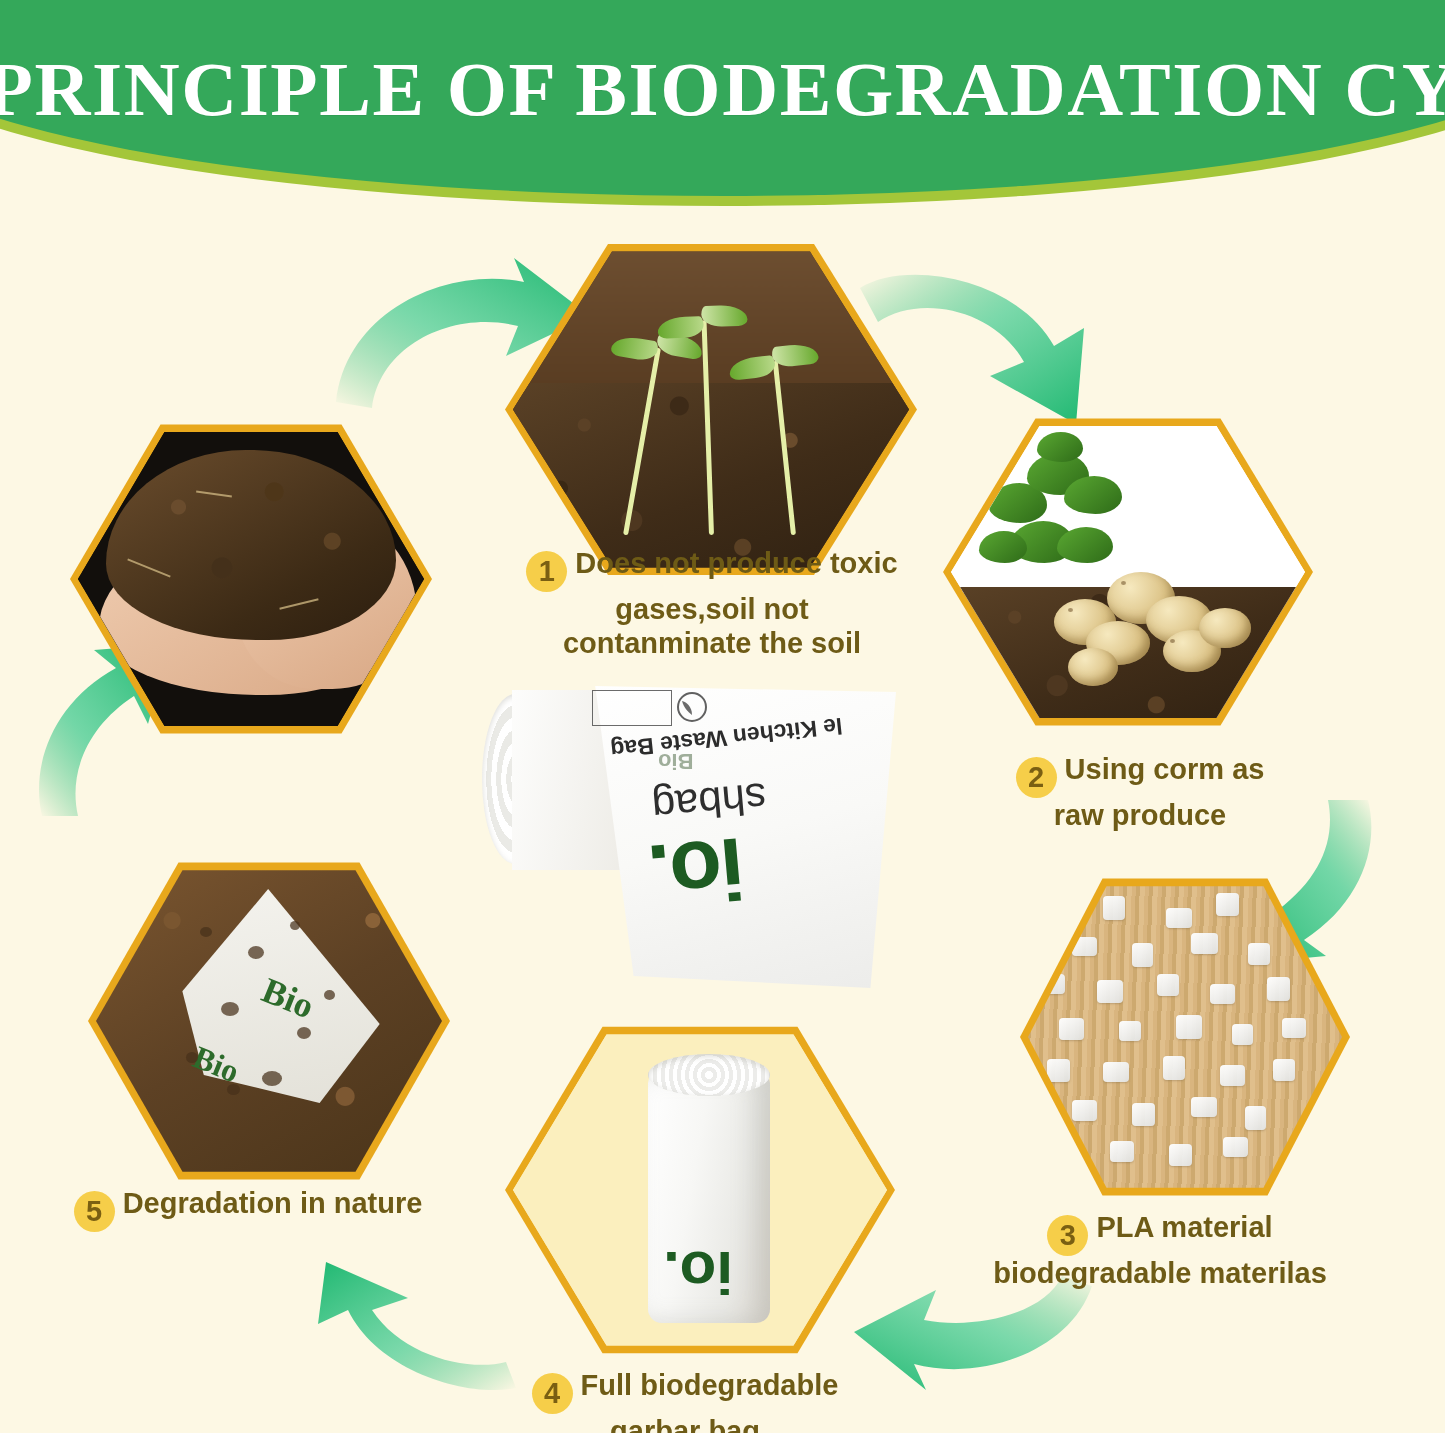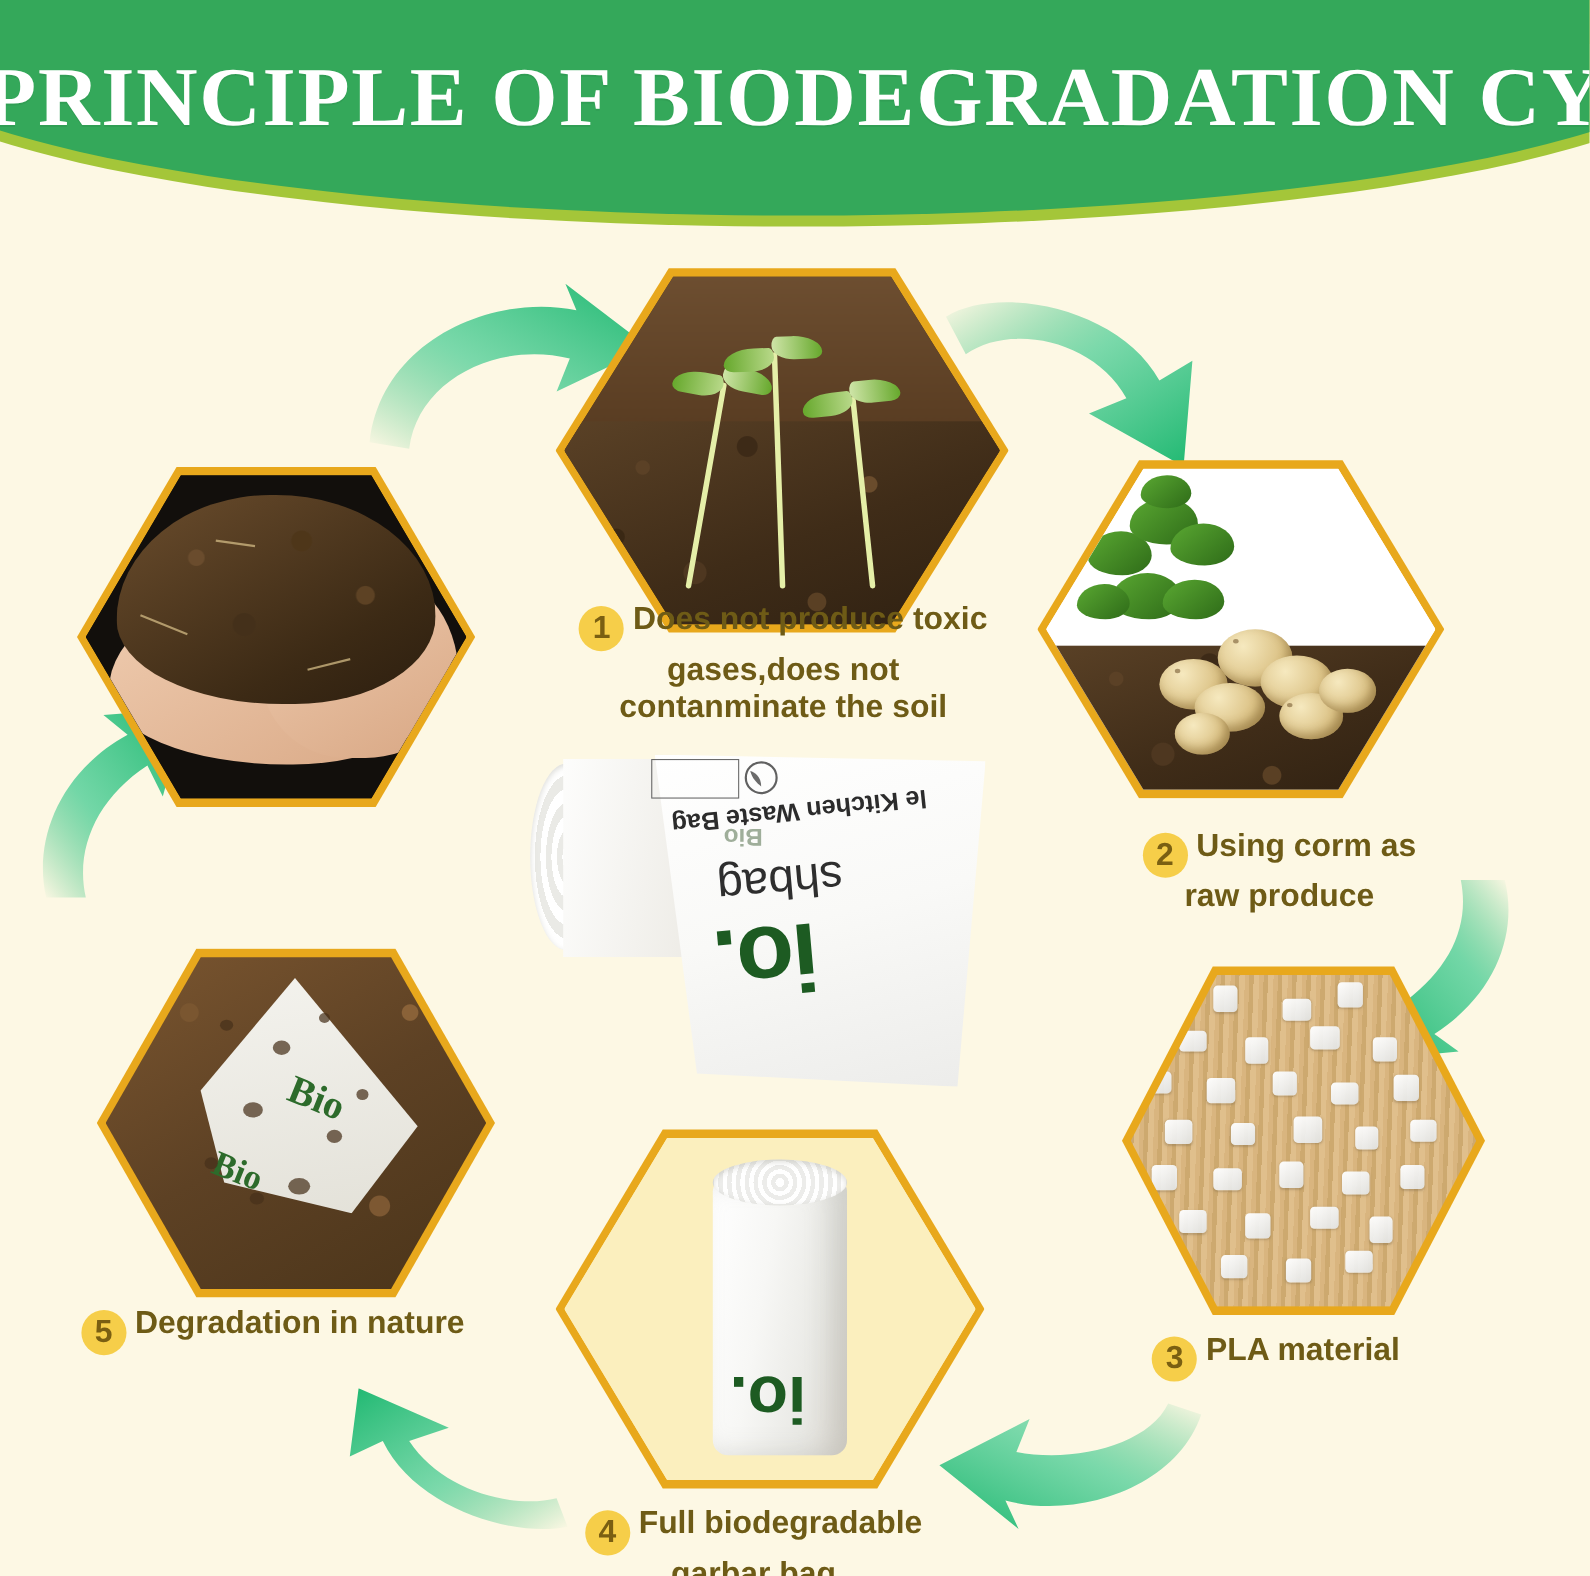--- a/index.html
+++ b/index.html
@@ -232,21 +232,21 @@
           <div class="leafR" style="top:-14px;left:0;"></div>
       </div>
       <div class="sprout" style="left:278px;height:175px;transform:rotate(-6deg);">
         <div class="leafL" style="top:-6px;"></div>
           <div class="leafR" style="top:-14px;left:0;"></div>
       </div>
     </div>
   </div>
   <div class="caption" style="left:492px;top:546px;width:440px;text-align:center;">
     <span class="badge">1</span><span>Does not produce toxic</span><br>
-    <span>gases,does not</span><br>
+    <span>gases,soil not</span><br>
     <span>contanminate the soil</span>
   </div>
 
   <div class="hex hex-outer" style="left:943px;top:412px;width:370px;height:320px;">
     <div class="hex-inner">
       <div class="art" style="background:#fff;"></div>
       <div class="pot-sky"></div>
       <div class="pot-soil soil-dark"></div>
       <div class="bush">
         <div class="bleaf" style="left:10%;top:30%;width:58px;height:40px;"></div>
@@ -262,21 +262,21 @@
       <div class="potato" style="left:55%;top:58%;width:66px;height:48px;"></div>
       <div class="potato" style="left:38%;top:66%;width:64px;height:44px;"></div>
       <div class="potato" style="left:60%;top:69%;width:58px;height:42px;"></div>
       <div class="potato" style="left:33%;top:75%;width:50px;height:38px;"></div>
       <div class="potato" style="left:70%;top:62%;width:52px;height:40px;"></div>
       <div class="pspot" style="left:48%;top:53%;"></div>
       <div class="pspot" style="left:33%;top:62%;"></div>
       <div class="pspot" style="left:62%;top:72%;"></div>
     </div>
   </div>
-  <div class="caption" style="left:998px;top:752px;width:330px;text-align:center;">
+  <div class="caption" style="left:975px;top:752px;width:330px;text-align:center;">
     <span class="badge">2</span><span>Using corm as</span><br>
     <span>raw produce</span>
   </div>
 
   <div class="hex hex-outer" style="left:1020px;top:872px;width:330px;height:330px;">
     <div class="hex-inner">
       <div class="art wood"></div>
       <div class="pellet" style="left:8%;top:7%;width:24px;height:21px;"></div>
       <div class="pellet" style="left:24%;top:5%;width:22px;height:24px;"></div>
       <div class="pellet" style="left:44%;top:9%;width:26px;height:20px;"></div>
@@ -304,20 +304,21 @@
       <div class="pellet" style="left:33%;top:71%;width:23px;height:23px;"></div>
       <div class="pellet" style="left:52%;top:69%;width:26px;height:20px;"></div>
       <div class="pellet" style="left:69%;top:72%;width:21px;height:24px;"></div>
       <div class="pellet" style="left:26%;top:83%;width:24px;height:21px;"></div>
       <div class="pellet" style="left:45%;top:84%;width:23px;height:22px;"></div>
       <div class="pellet" style="left:62%;top:82%;width:25px;height:20px;"></div>
     </div>
   </div>
   <div class="caption" style="left:950px;top:1210px;width:420px;text-align:center;">
     <span class="badge">3</span><span>PLA material</span><br>
+    <span>biodegradable materilas</span>
   </div>
 
   <div class="hex hex-outer" style="left:505px;top:1020px;width:390px;height:340px;">
     <div class="hex-inner hex4bg">
       <div class="art hex4bg"></div>
       <div class="roll-body" style="left:36%;top:14%;width:122px;height:250px;"></div>
       <div class="roll-top" style="left:36%;top:8%;width:122px;height:42px;"></div>
       <div class="roll-txt" style="left:40%;top:66%;font-size:60px;">io.</div>
     </div>
   </div>

